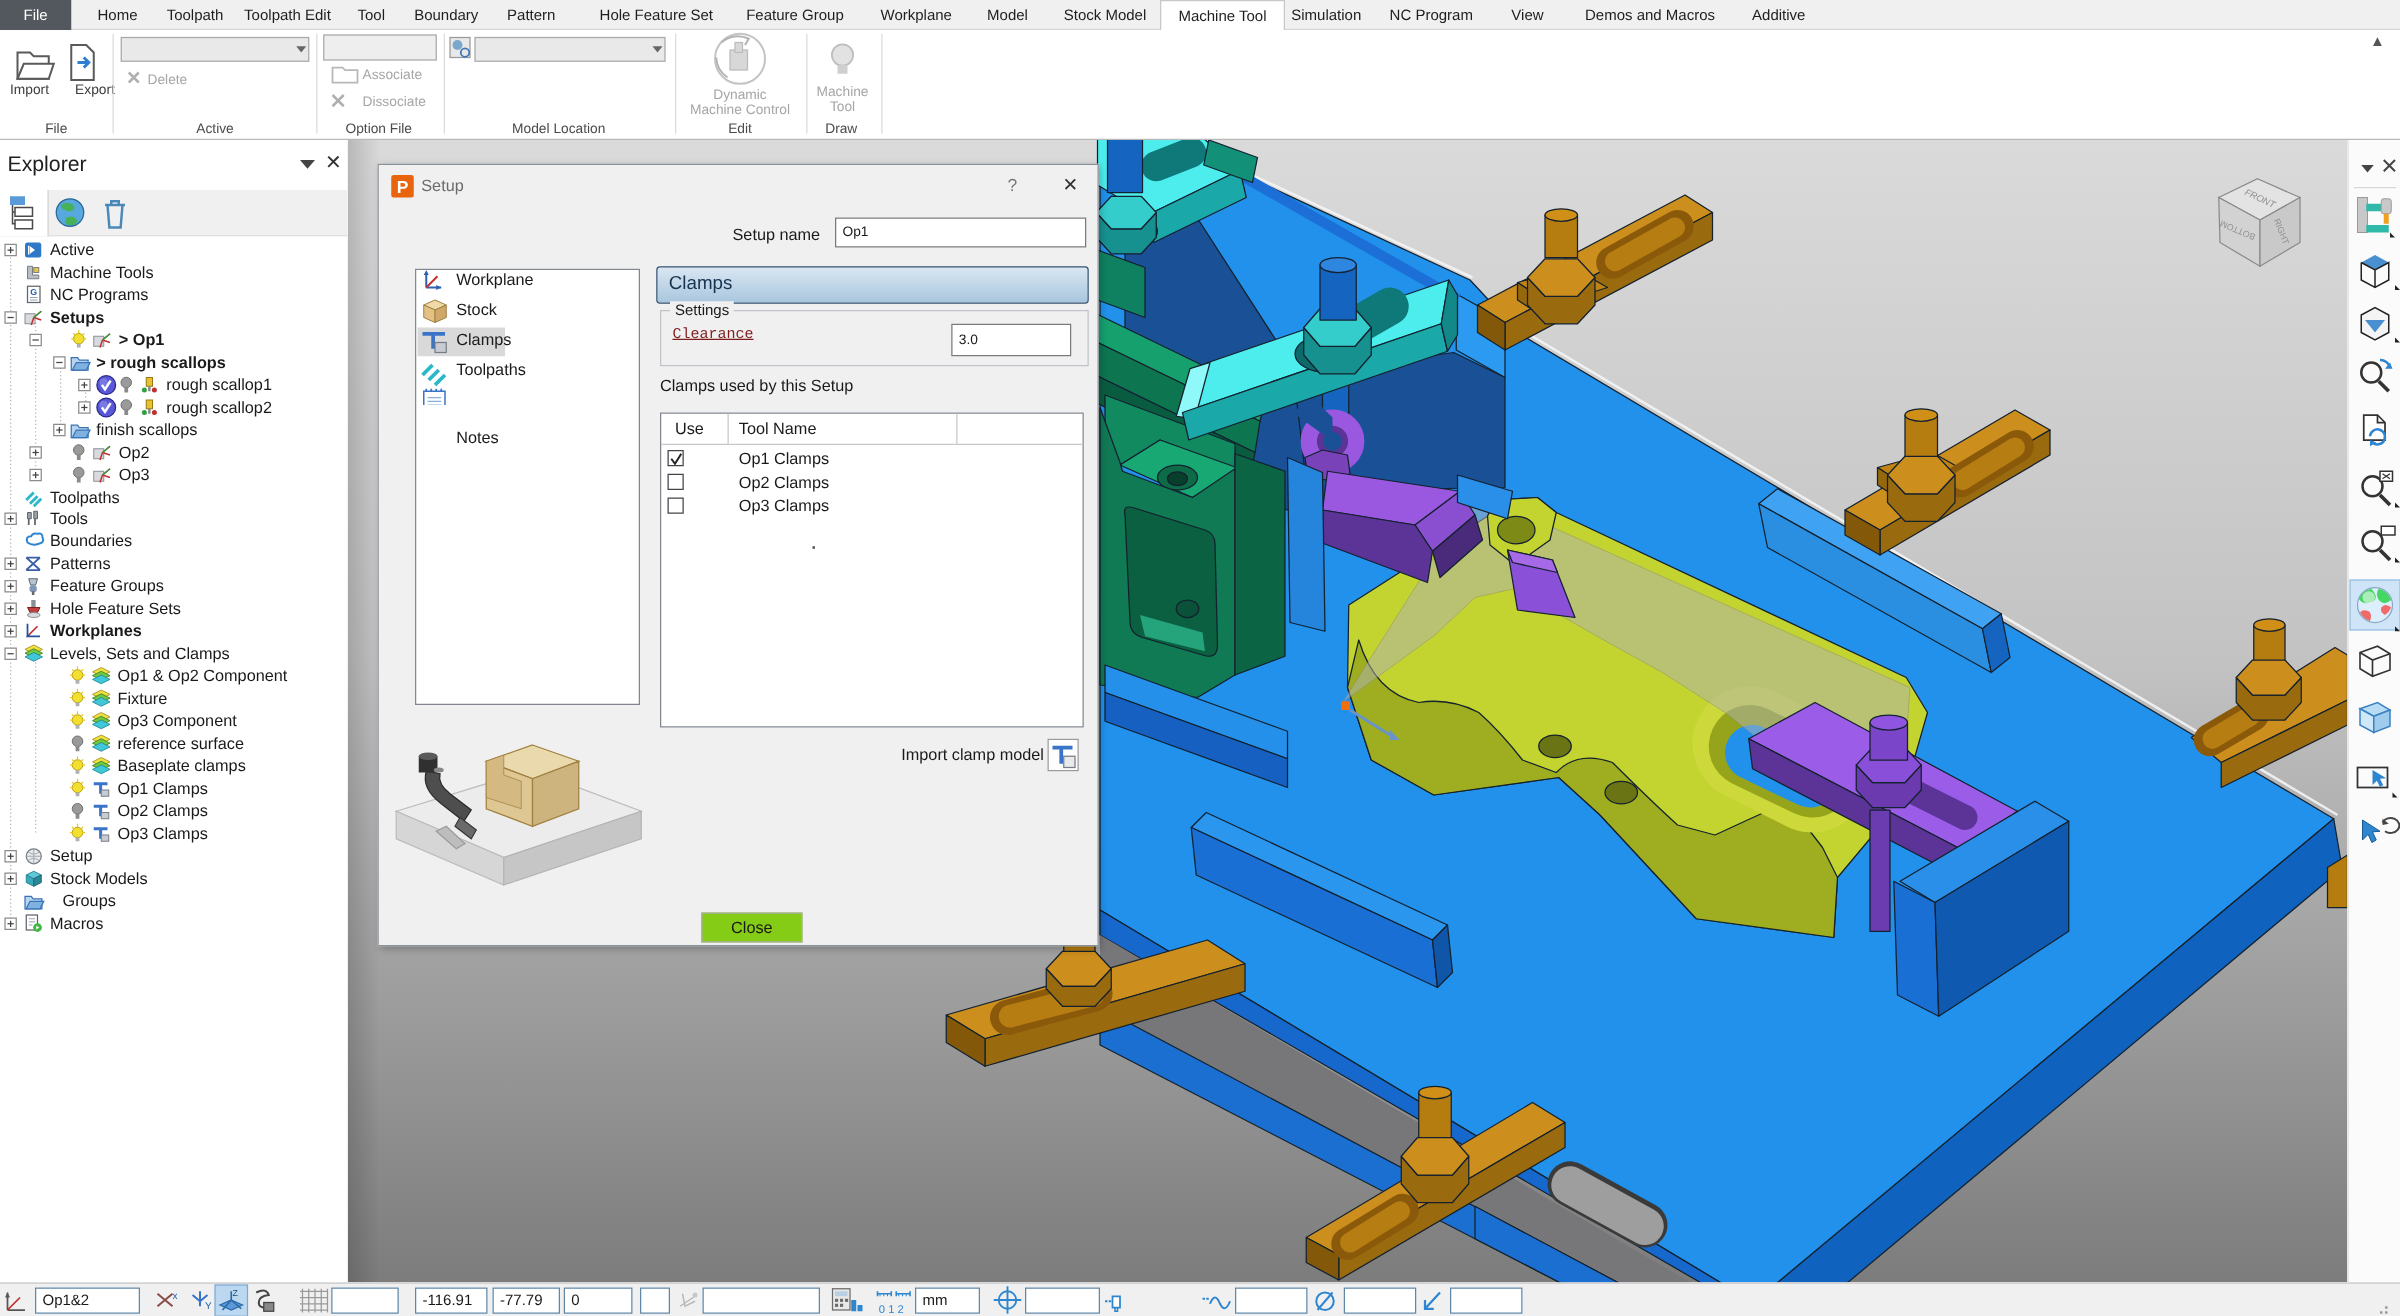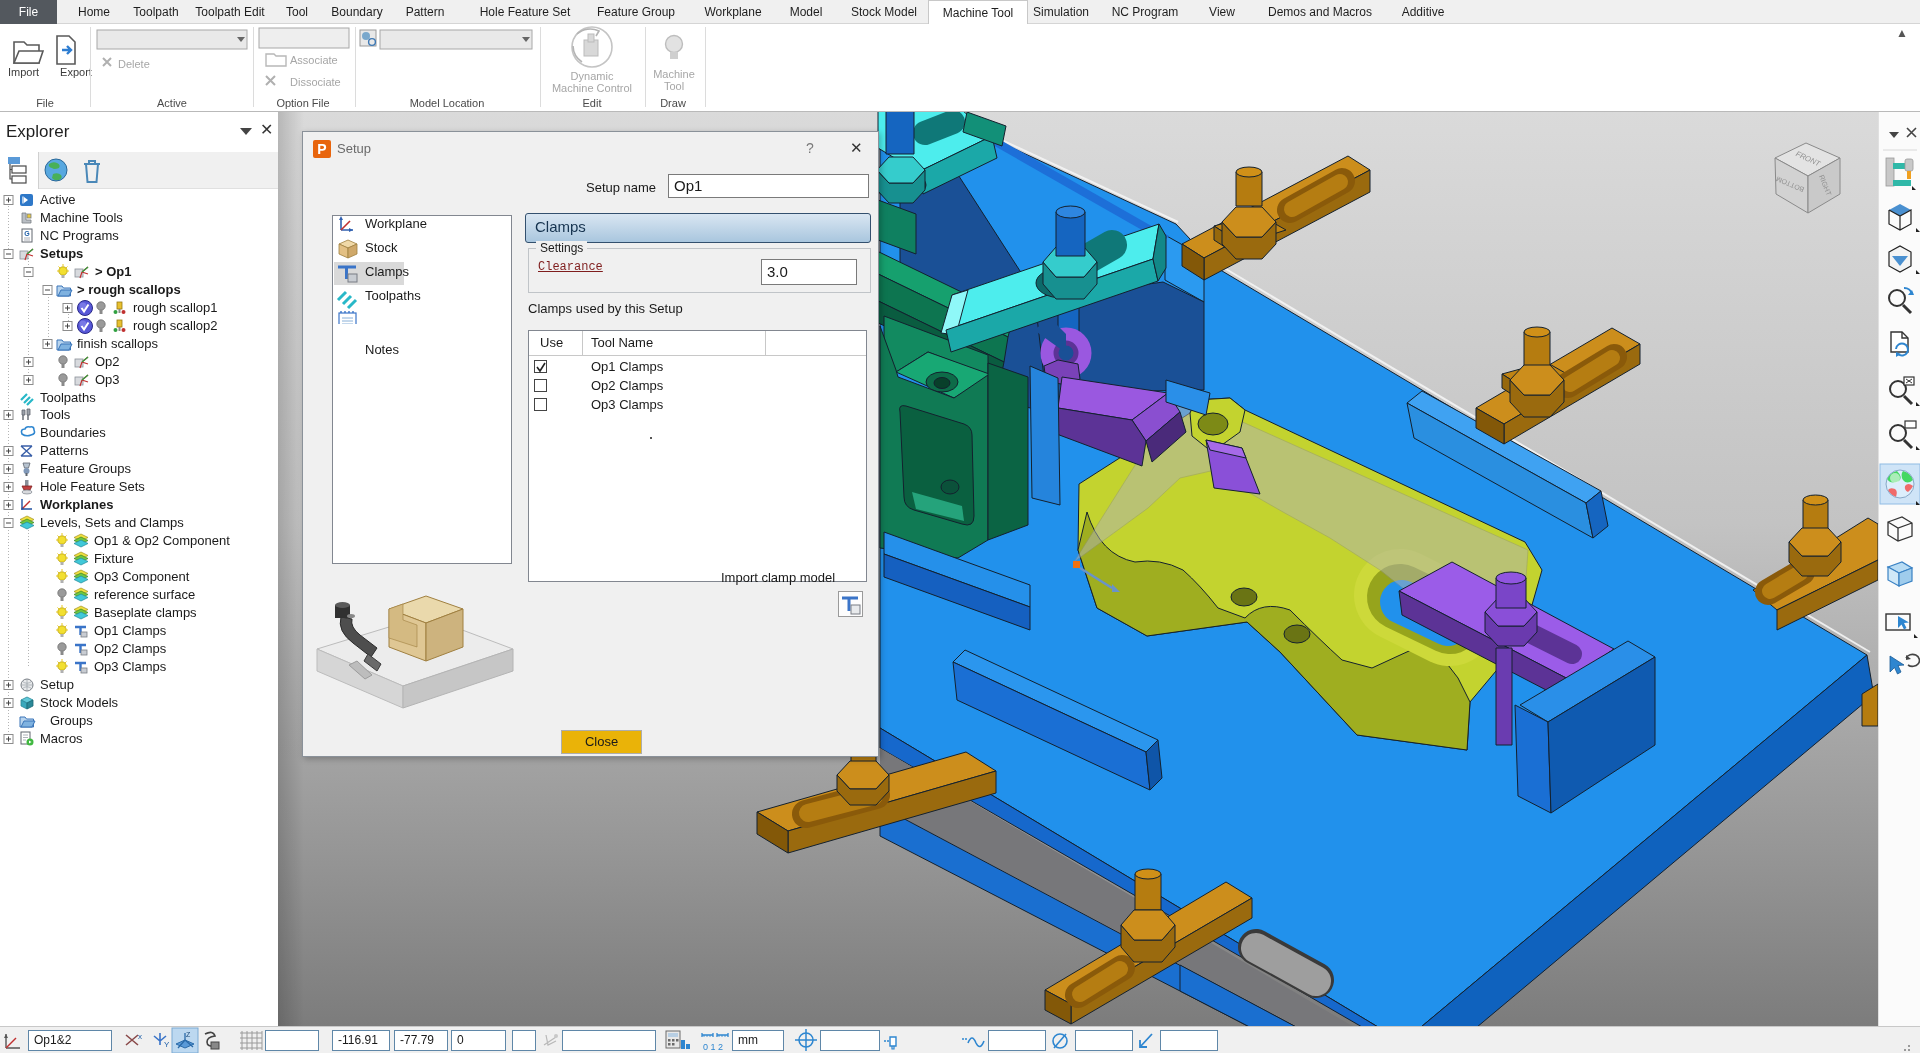--- a/index.html
+++ b/index.html
@@ -20,21 +20,21 @@
   .trow { position:absolute; left:0; height:18px; font-size:13px; color:#1a1a1a; white-space:nowrap; }
   .trow b { font-weight:bold; }
   
   #rtoolbar { position:absolute; right:0; top:112px; width:42px; height:914px; background:#fbfbfb; border-left:1px solid #e0e0e0; }
   
   #statusbar { position:absolute; left:0; top:1026px; width:1920px; height:27px; background:#f0f0f0; border-top:1px solid #c8c8c8; }
   .sfield { position:absolute; top:3px; height:21px; background:#ffffff; border:1px solid #5f87a8; font-size:12px; color:#1a1a1a; line-height:19px; padding-left:5px; }
   
   #dialog { position:absolute; left:302px; top:131px; width:577px; height:626px; background:#f0f0f0; border:1px solid #8a9199; box-shadow:2px 2px 6px rgba(0,0,0,0.25); }
   .dtxt { position:absolute; font-size:13px; color:#1a1a1a; white-space:nowrap; }
-  .dinput { position:absolute; background:#fff; border:1px solid #7a7a7a; font-size:15px; color:#1a1a1a; padding-left:5px; }
+  .dinput { position:absolute; background:#fff; border:1px solid #7a7a7a; font-size:11px; color:#1a1a1a; padding-left:5px; }
 </style>
 </head>
 <body>
 
 <div id="menubar">
   <div class="mtab" style="left:0;width:57px;background:#53585e;color:#fff;">File</div>
   <div class="mtab" style="left:66px;width:56px;">Home</div>
   <div class="mtab" style="left:126px;width:60px;">Toolpath</div>
   <div class="mtab" style="left:190px;width:80px;">Toolpath Edit</div>
   <div class="mtab" style="left:274px;width:46px;">Tool</div>
@@ -812,21 +812,21 @@
   <div class="dtxt" style="left:288px;top:227px;">Op1 Clamps</div>
   <div class="dtxt" style="left:288px;top:246px;">Op2 Clamps</div>
   <div class="dtxt" style="left:288px;top:265px;">Op3 Clamps</div>
   <div class="abs" style="left:231px;top:228px;width:13px;height:13px;border:1px solid #444;background:#fff;"></div>
   <div class="abs" style="left:231px;top:247px;width:13px;height:13px;border:1px solid #444;background:#fff;"></div>
   <div class="abs" style="left:231px;top:266px;width:13px;height:13px;border:1px solid #444;background:#fff;"></div>
   <svg class="abs" style="left:231px;top:228px;" width="14" height="14">
       <path d="M3 7 l3 4 l5 -8" stroke="#222" stroke-width="1.6" fill="none"></path>
     </svg>
   <div class="abs" style="left:347px;top:305px;width:2px;height:2px;background:#555;"></div>
-  <div class="dtxt" style="left:418px;top:438px;">Import clamp model</div>
+  <div class="dtxt" style="left:418px;top:464px;">Import clamp model</div>
   <div class="abs" style="left:535px;top:459px;width:25px;height:26px;border:1px solid #9a9a9a;background:#fdfdfd;"></div>
   <svg class="abs" style="left:32px;top:82px;" width="30" height="110">
 
     <path d="M6 16 v-12 M6 16 h12" stroke="#3060b0" stroke-width="1.6" fill="none"></path>
     <path d="M6 16 l9 -9" stroke="#c03030" stroke-width="1.6"></path>
     <path d="M6 2 l-2 4 h4 z" fill="#3060b0"></path>
       <path d="M18 16 l-4 -2 v4 z" fill="#3060b0"></path>
 
     <polygon points="13,26 22,30 13,34 4,30" fill="#f0d9a8" stroke="#a08040" stroke-width="0.8"></polygon>
     <polygon points="4,30 13,34 13,44 4,40" fill="#e3c084" stroke="#a08040" stroke-width="0.8"></polygon>
@@ -856,14 +856,14 @@
     <polygon points="78,22 115,36 115,74 78,60" fill="#dfc794" stroke="#a08040"></polygon>
     <polygon points="115,36 152,22 152,60 115,74" fill="#cdb37e" stroke="#a08040"></polygon>
     <path d="M78 22 l14 -5 v16 l14 5 v22 l-28 -9 z" fill="#d4ba82" stroke="#a08040" stroke-width="0.6"></path>
     <path d="M30 30 q-4 14 12 26 l18 14 l6 -9 l-17 -13 q-10 -8 -8 -16 z" fill="#4e4e4e" stroke="#2a2a2a"></path>
     <rect x="24" y="18" width="15" height="13" fill="#303030"></rect>
     <ellipse cx="31.5" cy="18" rx="7.5" ry="3" fill="#5a5a5a"></ellipse>
     <path d="M57 67 l13 10 l-4 7 l-13 -10 z" fill="#6a6a6a" stroke="#3a3a3a"></path>
     <ellipse cx="40" cy="29" rx="4" ry="2" fill="#888"></ellipse>
   </svg>
 
-  <div class="abs" style="left:258px;top:598px;width:81px;height:24px;background:#eab308;border:1px solid #adadad;font-size:13px;color:#1a1a1a;text-align:center;line-height:22px;">Close</div>
+  <div class="abs" style="left:258px;top:598px;width:81px;height:24px;background:#84cc16;border:1px solid #adadad;font-size:13px;color:#1a1a1a;text-align:center;line-height:22px;">Close</div>
 </div>
 
 </body></html>

